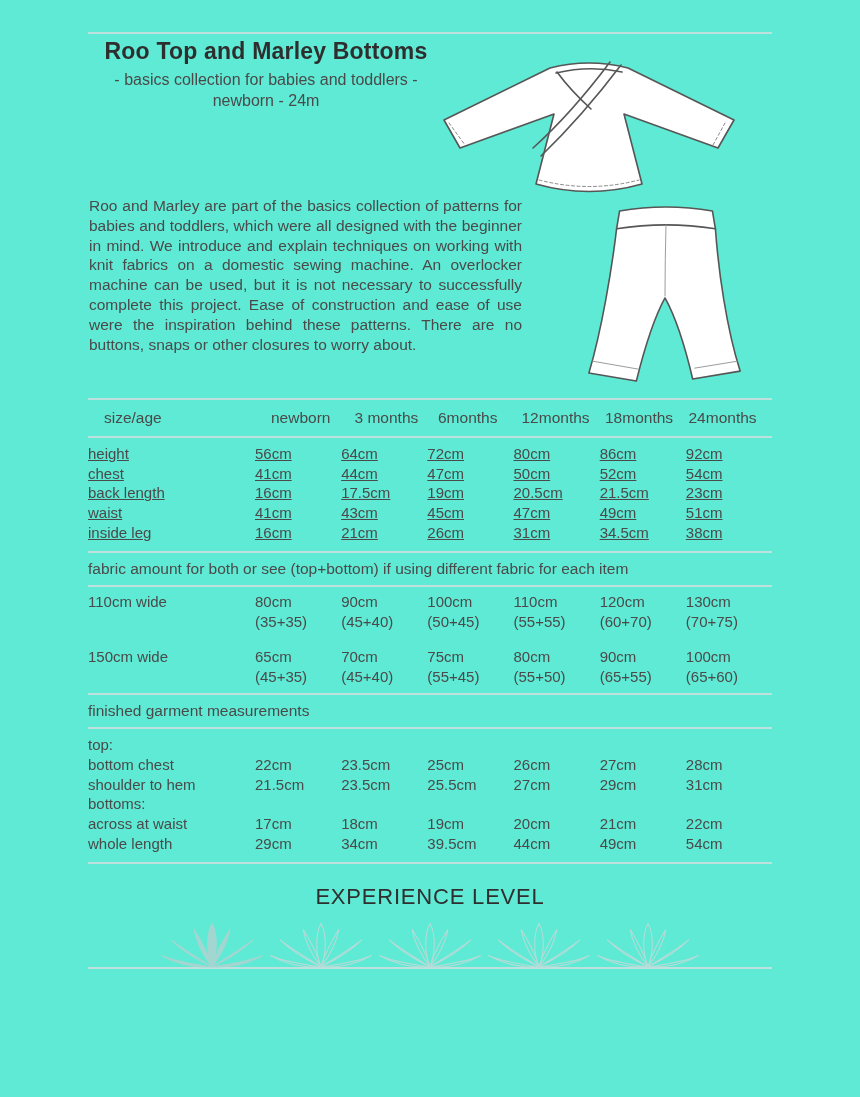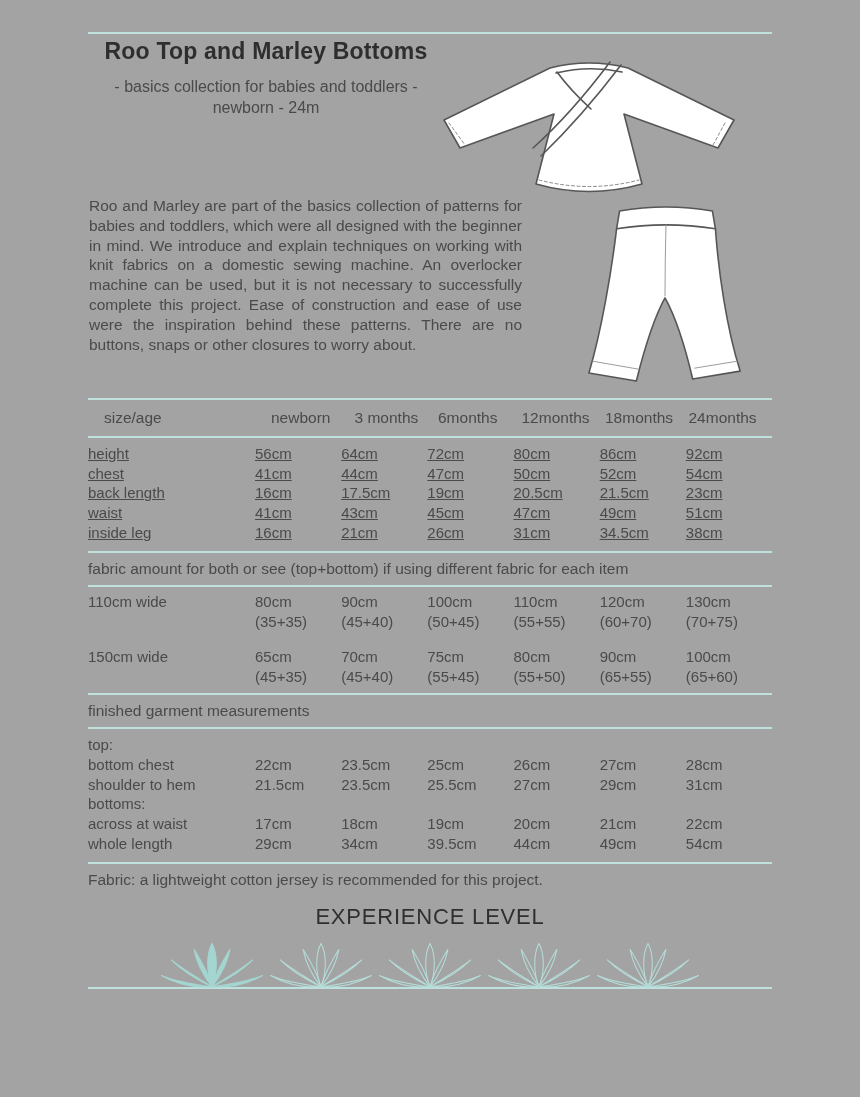--- a/index.html
+++ b/index.html
@@ -1,26 +1,26 @@
 <!DOCTYPE html>
 <html style="--accent-line: #bfe1de; --lotus-fill: #a4d6d1; --lotus-line: #b4dcd8;"><head>
 <meta charset="utf-8">
 <style>
   html,body { margin:0; padding:0; background:#ffffff; }
   .sheet {
-    position:relative; width:860px; height:1097px; background:#a3a3a3;
+    position:relative; width:860px; height:1097px; background:#5eead4;
     font-family:"Liberation Sans", sans-serif; color:#4a4a4a; overflow:hidden;
   }
   .rule { border:none; border-top:2px solid var(--accent-line,#bfe1de); margin:0; }
   #top-rule { position:absolute; left:88px; top:32px; width:684px; }
 
   
   .pattern-header { position:absolute; left:98px; top:38px; width:336px; text-align:center; }
   .pattern-header h1 { margin:0; font-size:23px; font-weight:600; color:#2e2e2e; letter-spacing:0.2px; line-height:1.2; white-space:nowrap; }
-  .pattern-header .sub { font-size:16px; color:#4a4a4a; line-height:1.2; margin-top:11px; }
+  .pattern-header .sub { font-size:16px; color:#4a4a4a; line-height:1.2; margin-top:4px; }
   .pattern-header .sub2 { font-size:16px; color:#4a4a4a; line-height:1.2; margin-top:2px; }
 
   
   .top-illu   { position:absolute; left:424px; top:52px; width:326px; height:148px; }
   .pants-illu { position:absolute; left:582px; top:198px; width:168px; height:196px; }
   .illu path, .illu line { stroke:#565656; fill:none; stroke-width:1.6; stroke-linejoin:round; stroke-linecap:round; }
   .illu .fillwhite { fill:#ffffff; }
   .illu .stitch { stroke-width:1; stroke-dasharray:3 2.5; stroke:#8a8a8a; }
   .illu .thin { stroke-width:1; stroke:#9a9a9a; }
 
@@ -262,21 +262,20 @@
         <div class="cell">39.5cm</div>
         <div class="cell">44cm</div>
         <div class="cell">49cm</div>
         <div class="cell">54cm</div>
       </div>
     </div>
 
     <hr class="rule">
 
     <div class="foot-notes">
-      <p>Fabric: a lightweight cotton jersey is recommended for this project.</p>
     </div>
 
     <div class="exp-heading">EXPERIENCE LEVEL</div>
 
     <div class="lotus-row">
       <svg class="lotus filled" viewBox="0 0 130 60">
         <path class="petal" d="M65,58 C58,40 58,18 65,5 C72,18 72,40 65,58 Z"></path>
         <path class="petal" d="M65,58 C55,45 46,28 43,12 C53,28 61,44 65,58 Z"></path>
         <path class="petal" d="M65,58 C75,45 84,28 87,12 C77,28 69,44 65,58 Z"></path>
         <path class="petal" d="M65,58 C48,50 29,39 15,25 C34,40 53,50 65,58 Z"></path>

